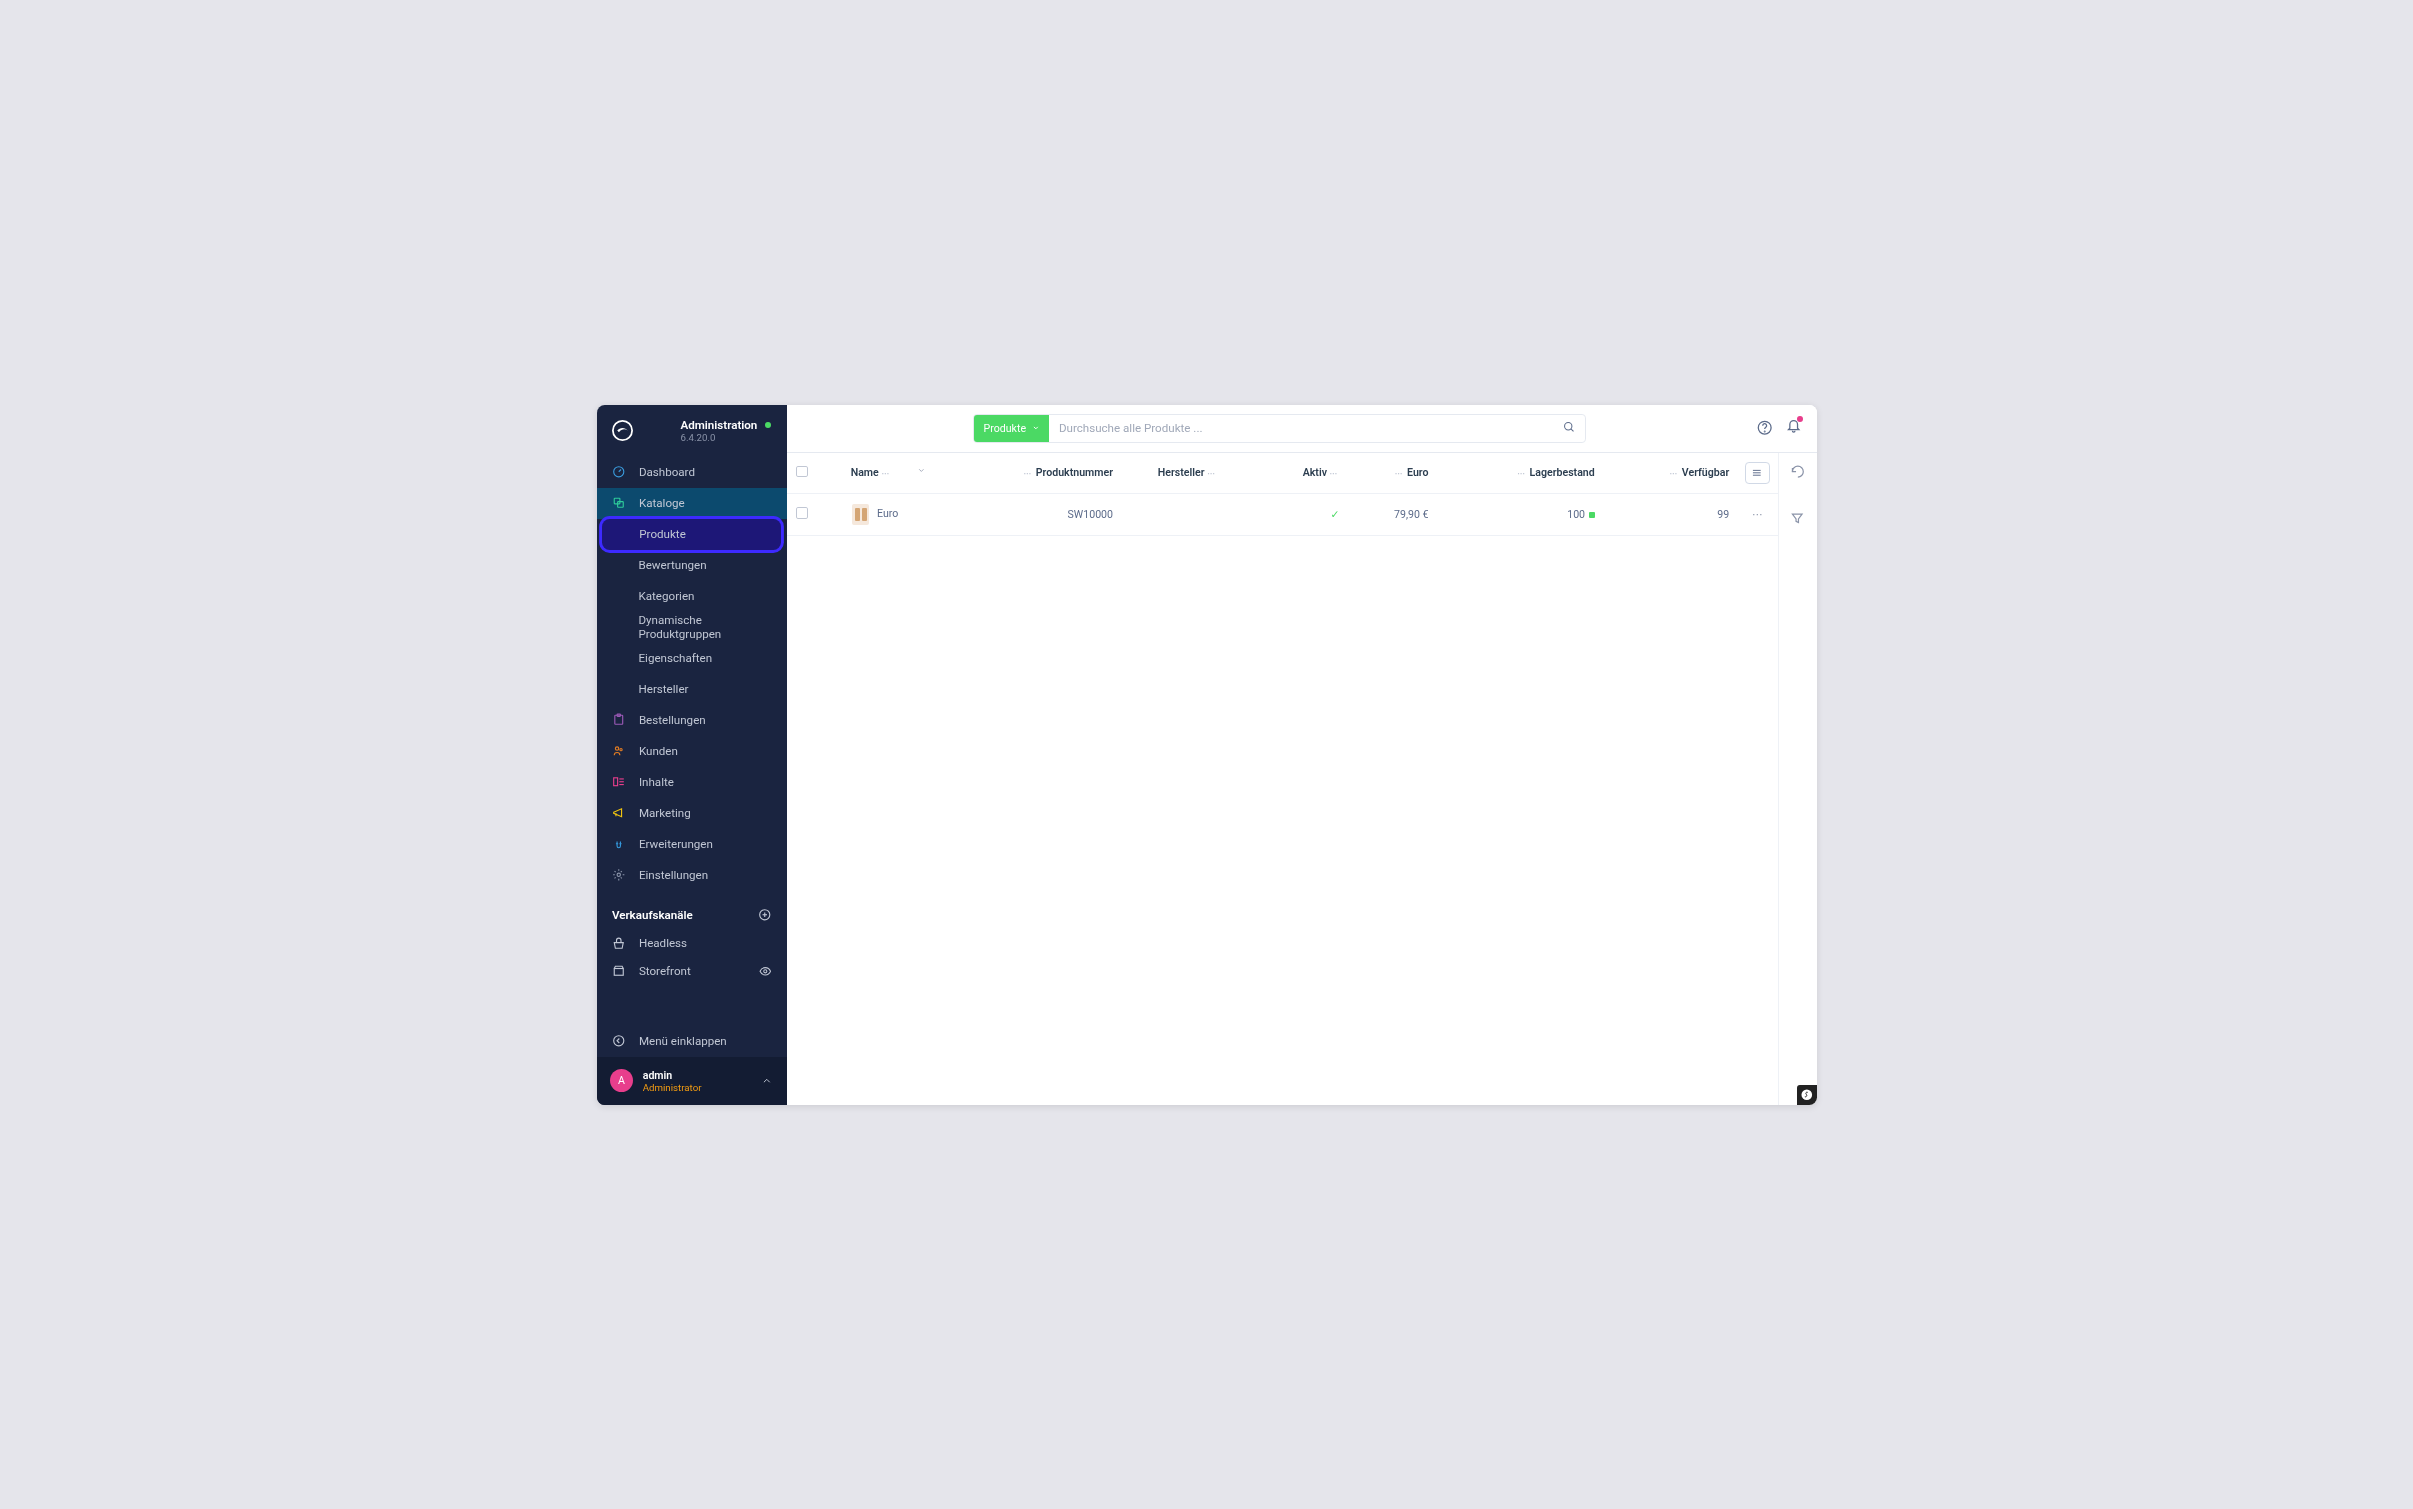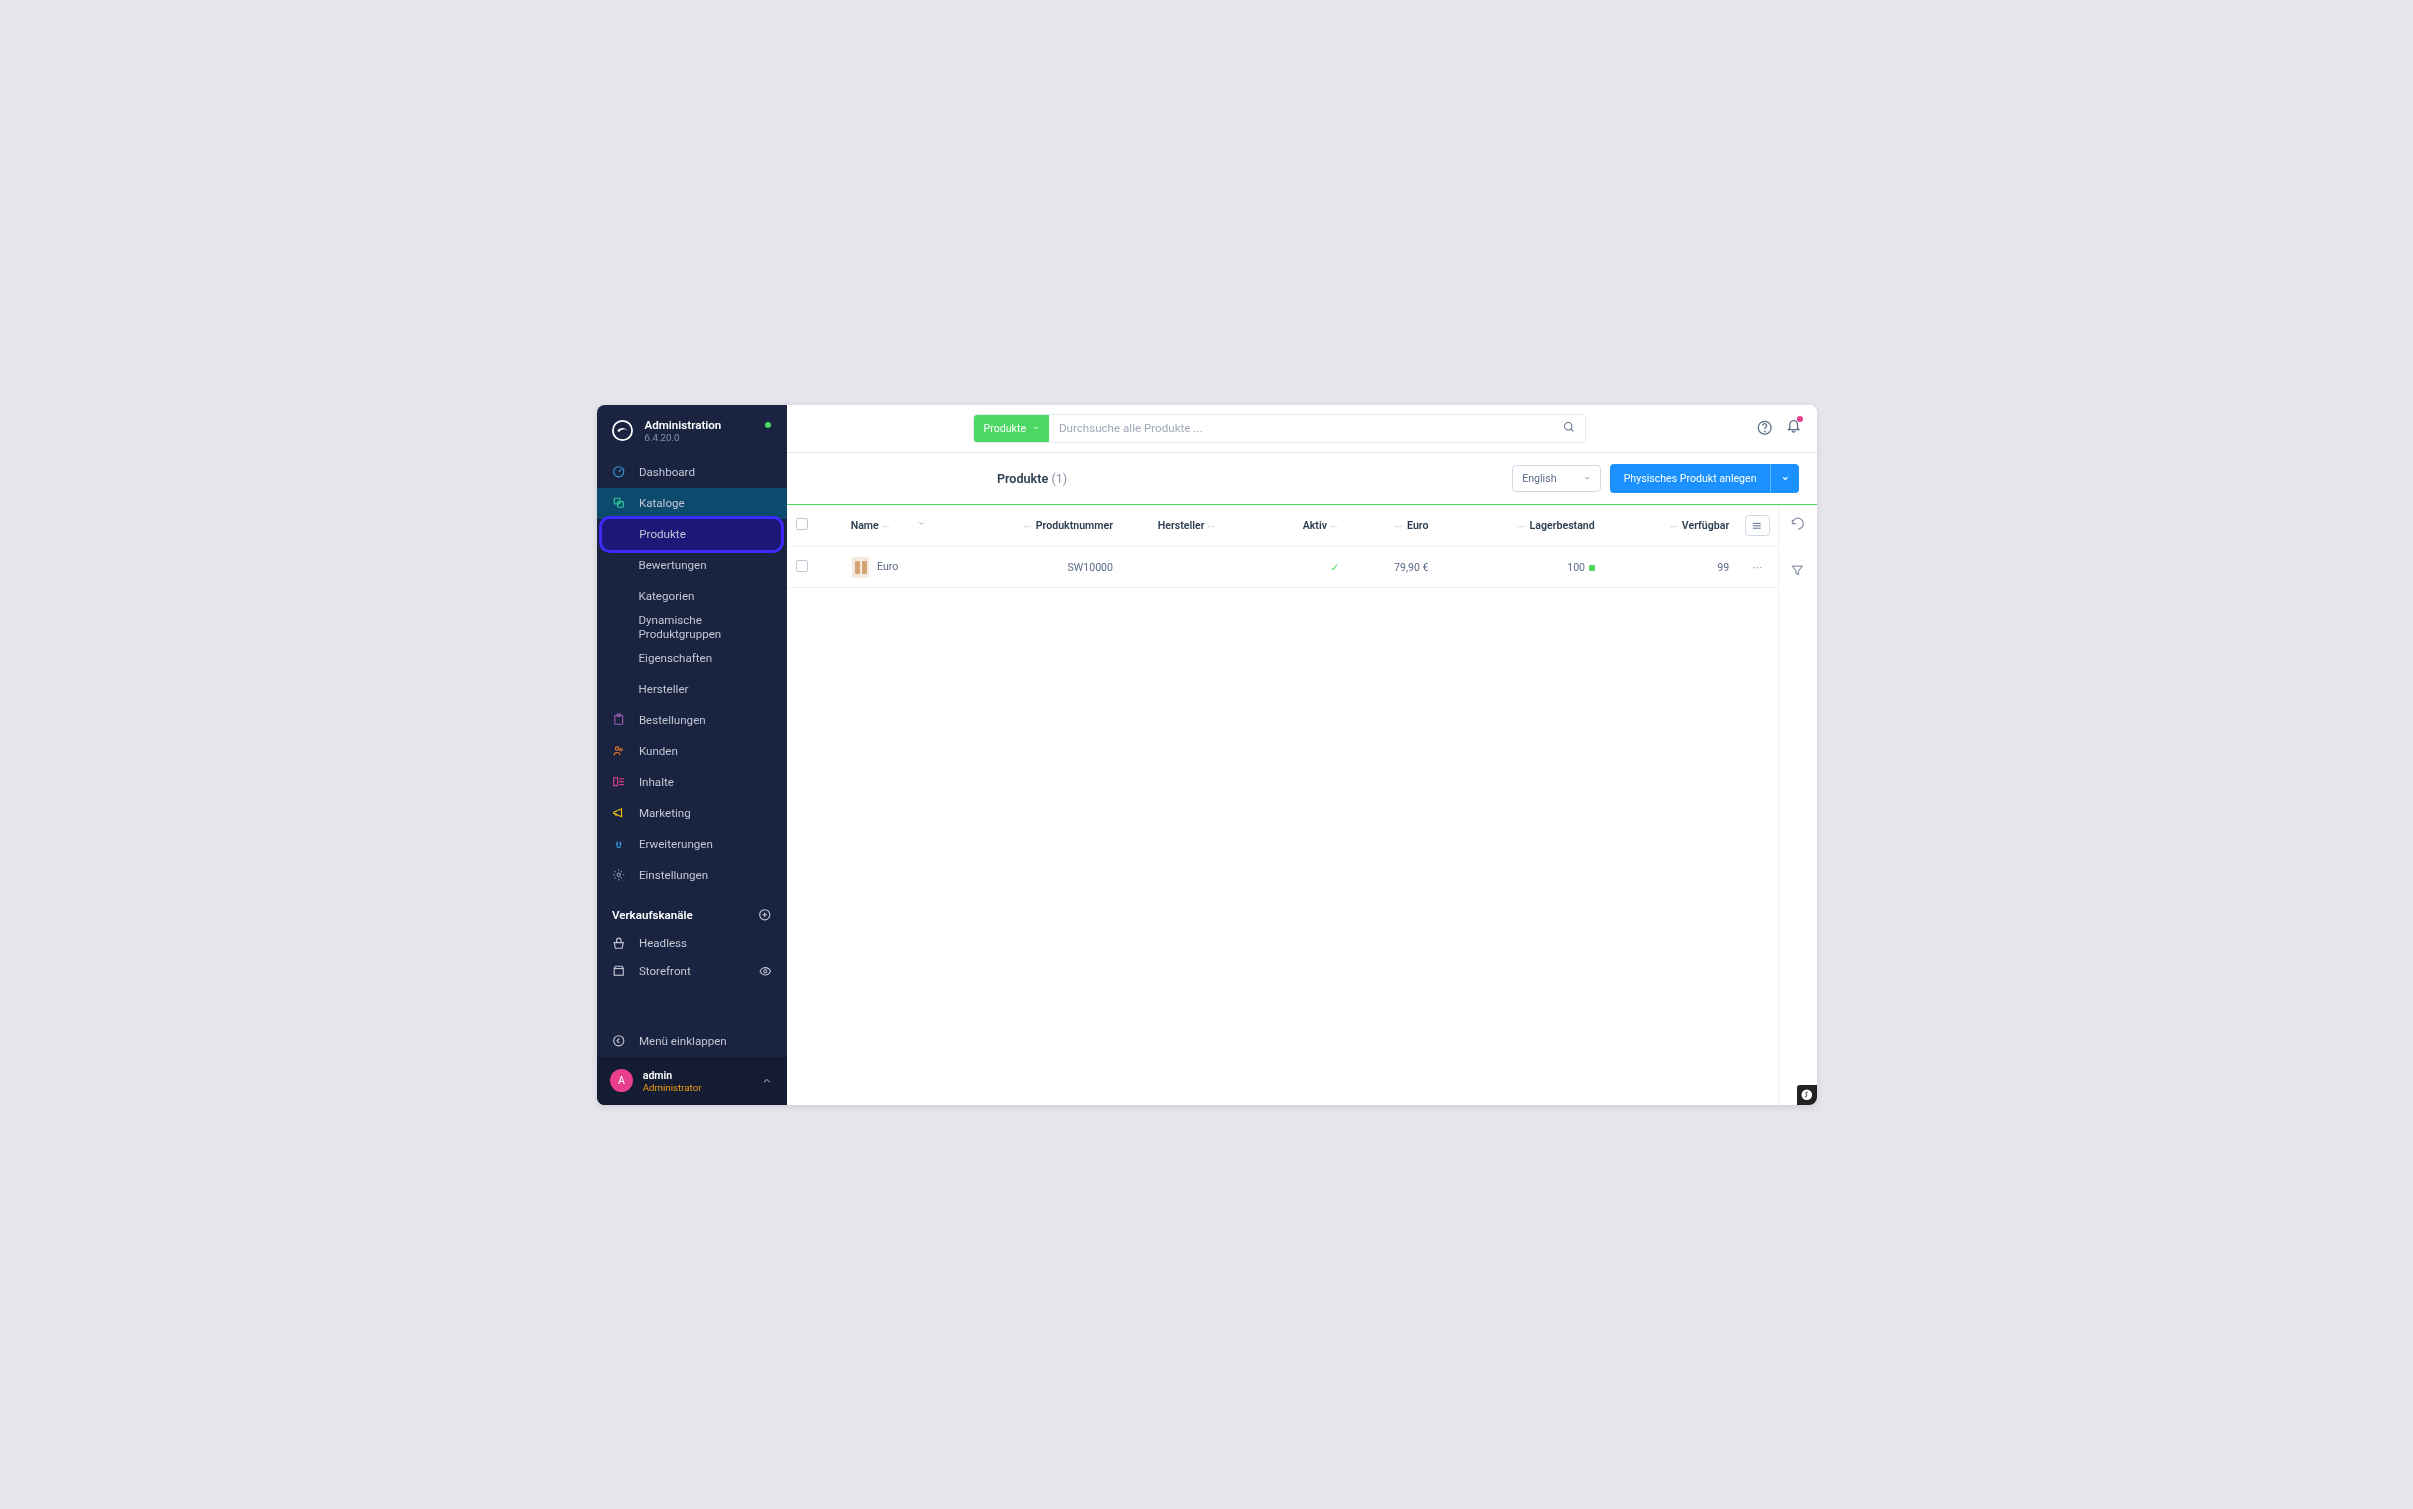--- a/index.html
+++ b/index.html
@@ -1,21 +1,21 @@
 <!DOCTYPE html>
 <html><head>
 <meta charset="utf-8">
 <style>
 * { margin: 0; padding: 0; box-sizing: border-box; font-family: -apple-system, BlinkMacSystemFont, "Segoe UI", Roboto, sans-serif; }
 body { background: #e5e5eb; display: flex; justify-content: center; align-items: center; min-height: 100vh; padding: 29px; }
 .app-window { width: 1220px; height: 700px; background: #fff; border-radius: 7.7px; overflow: hidden; display: flex; box-shadow: 0 1.9px 7.7px rgba(0,0,0,0.1); position: relative; }
 
 
 .sidebar { width: 190px; background: #1a2440; color: #c1c7d4; display: flex; flex-direction: column; font-size: 11.6px; }
-.sidebar-header { padding: 13.5px 15.4px; display: flex; align-items: center; position: relative; }
+.sidebar-header { padding: 13.5px 15.4px; display: flex; align-items: center; position: relative; gap: 36px; }
 .logo { width: 21px; height: 21px; margin-right: 11.6px; }
 .brand-title { color: #fff; font-weight: 600; font-size: 11.6px; }
 .brand-version { color: #8a93a8; font-size: 9.7px; }
 .status-dot { width: 5.8px; height: 5.8px; background: #4bd964; border-radius: 50%; position: absolute; right: 15.4px; top: 17.4px; }
 
 .nav { flex: 1; overflow-y: auto; }
 .nav-item { display: flex; align-items: center; padding: 7.7px 15.4px; cursor: pointer; color: #c1c7d4; height: 31px; }
 .nav-item.active { background: #0c4a6e; }
 .nav-icon { width: 13.5px; height: 13.5px; margin-right: 13.5px; flex-shrink: 0; }
 .nav-sub { padding-left: 42px; }
@@ -251,42 +251,20 @@
         <span class="bell-wrap">
           <svg width="15.4" height="15.4" viewBox="0 0 24 24" fill="none" stroke="#5c6b8a" stroke-width="2">
               <path d="M6 16V10a6 6 0 1112 0v6l2 2H4z"></path>
               <path d="M10 20a2 2 0 004 0"></path>
             </svg>
           <span class="bell-dot"></span>
         </span>
       </div>
     </div>
 
-    <div class="content-header">
-      <div class="page-title">
-        <span>Produkte</span>
-        <span class="page-count">(1)</span>
-      </div>
-      <div class="header-controls">
-        <div class="lang-select">
-          <span>English</span>
-          <svg class="lang-caret" width="8.7" height="8.7" viewBox="0 0 24 24" fill="none" stroke="#5c6b8a" stroke-width="2">
-              <path d="M6 9l6 6 6-6"></path>
-            </svg>
-        </div>
-        <div class="primary-btn-group">
-          <button class="primary-btn">Physisches Produkt anlegen</button>
-          <button class="primary-btn-caret">
-            <svg width="8.7" height="8.7" viewBox="0 0 24 24" fill="none" stroke="#fff" stroke-width="3">
-                <path d="M6 9l6 6 6-6"></path>
-              </svg>
-          </button>
-        </div>
-      </div>
-    </div>
 
     <div class="table-wrap">
       <table>
         <thead>
           <tr>
             <th class="checkbox-cell"><span class="checkbox"></span></th>
             <th><span>Name</span> <span class="col-drag">⋯</span><svg class="th-caret" width="8.7" height="8.7" viewBox="0 0 24 24" fill="none" stroke="#8a93a8" stroke-width="2">
                   <path d="M6 9l6 6 6-6"></path>
                 </svg></th>
             <th class="right"><span class="col-drag">⋯</span> <span>Produktnummer</span></th>

